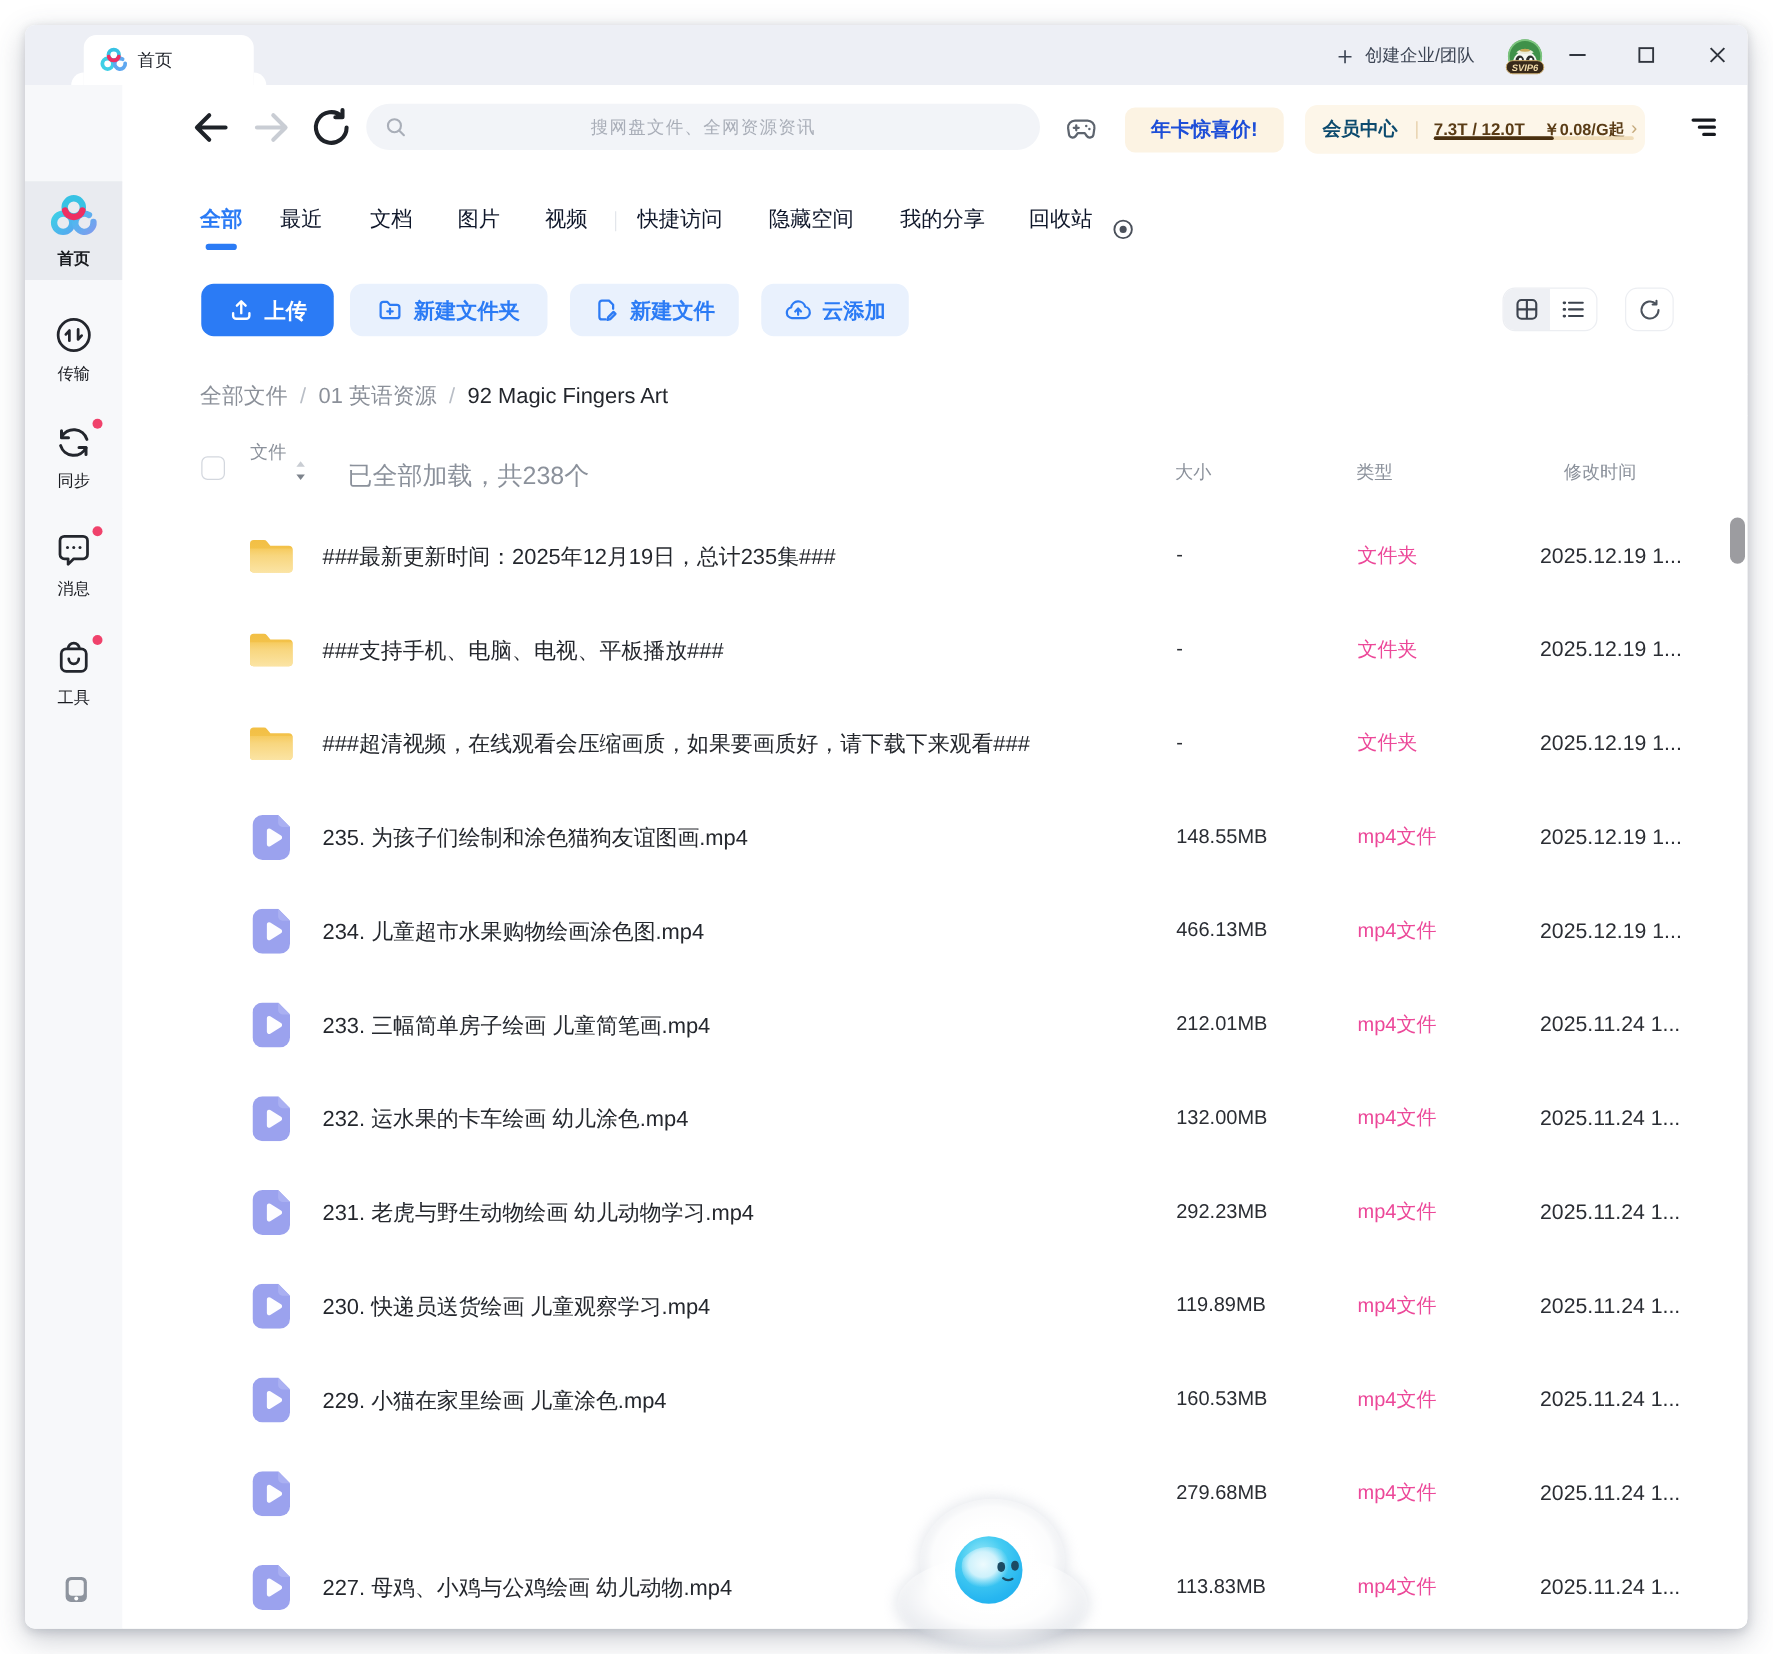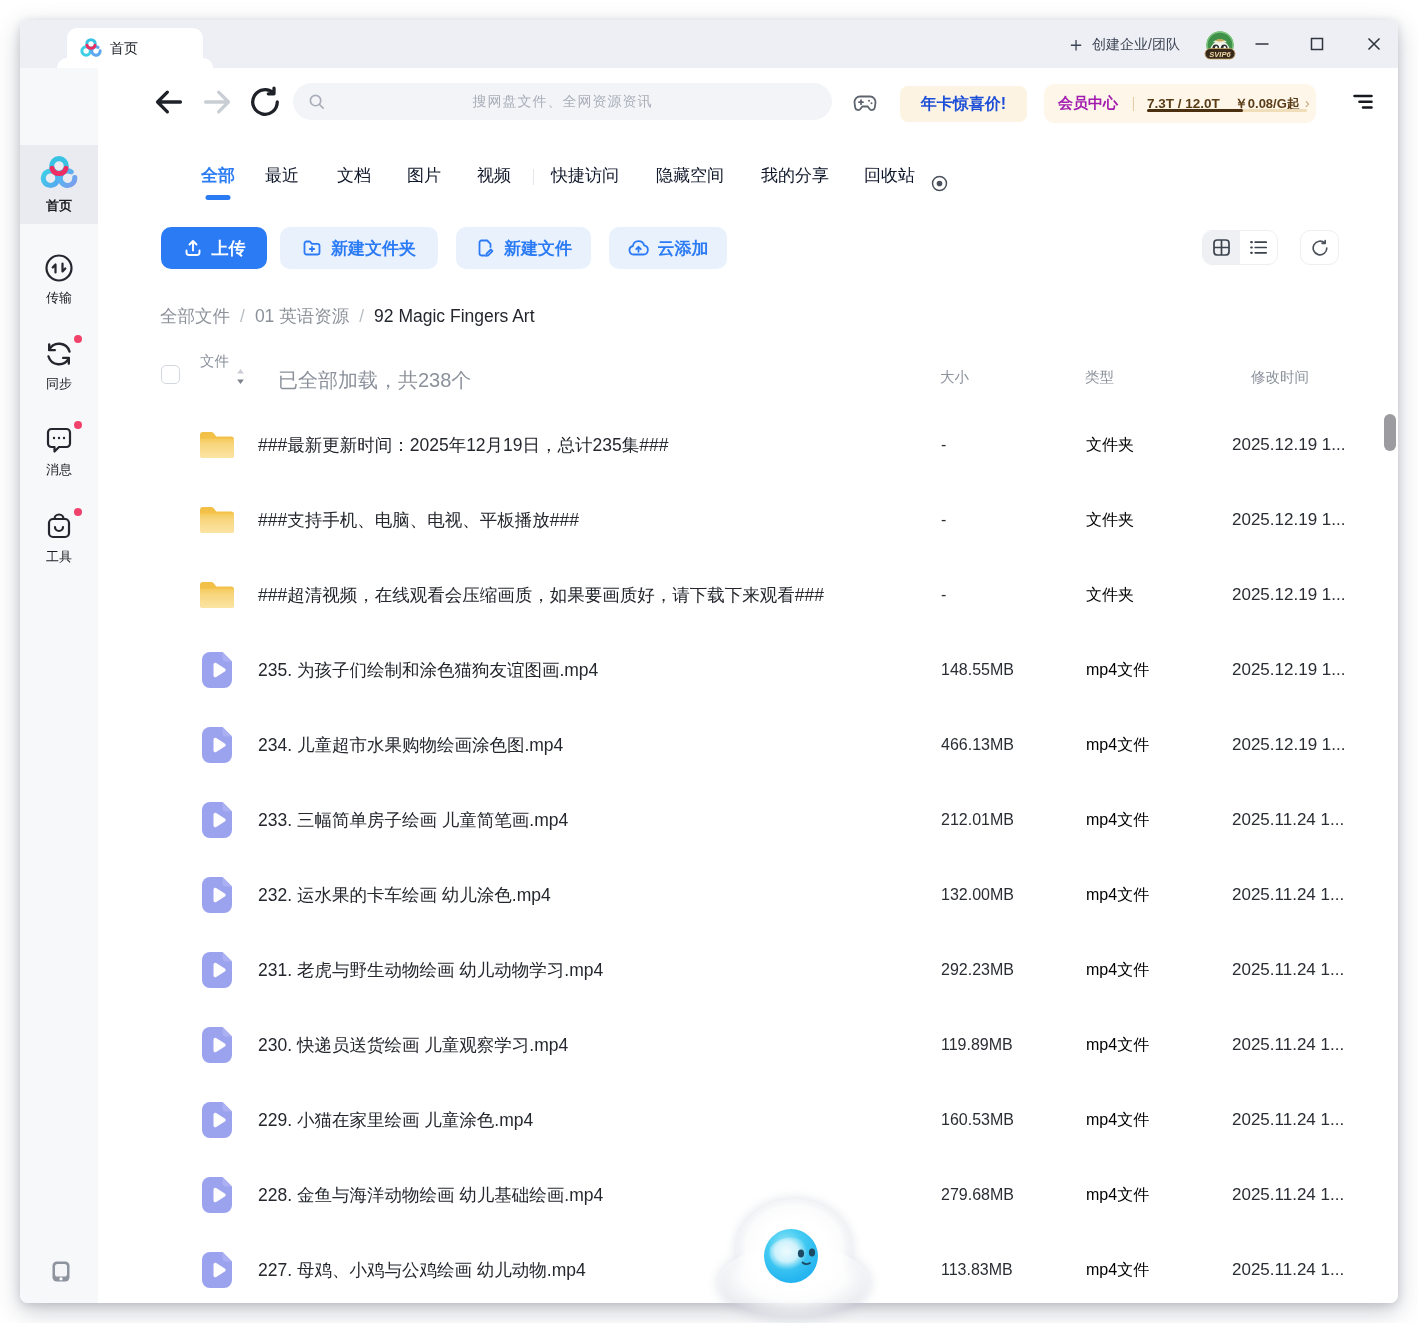--- a/index.html
+++ b/index.html
@@ -30,30 +30,30 @@
 
 #toolbar { position:absolute; left:78px; top:48px; right:0; height:78px; background:#fff; }
 .navbtn { position:absolute; top:16px; width:36px; height:36px; display:flex; align-items:center; justify-content:center;}
 #search { position:absolute; left:195px; top:15px; width:539px; height:37px; background:#f2f4f8; border-radius:18.5px; display:flex; align-items:center; }
 #search .ph { color:#a9aeb8; font-size:14px; margin:0 auto; letter-spacing:1px;}
 #search svg { position:absolute; left:15px; }
 .gold1 { position:absolute; left:802px; top:18px; width:127px; height:36px; background:#fcf3e3; border-radius:8px;
   color:#1d4ed8; font-size:16px; font-weight:700; display:flex; align-items:center; justify-content:center; }
 .gold2 { position:absolute; left:946px; top:16px; width:272px; height:39px; background:#fdf6e9; border-radius:10px;
   display:flex; align-items:center; }
-.gold2 .vip { color:#a21caf; font-size:15px; font-weight:700; margin-left:14px; white-space:nowrap; }
+.gold2 .vip { color:#0c4a6e; font-size:15px; font-weight:700; margin-left:14px; white-space:nowrap; }
 .gold2 .div { width:1px; height:14px; background:#e3cba4; margin:0 13px 0 15px; }
 .quota { position:relative; color:#5a3c16; font-size:13.5px; font-weight:600; white-space:nowrap; }
 .quota .bar { position:absolute; left:0; top:13px; width:160px; height:2.5px; background:#f0ddba; border-radius:2px;}
 .quota .bar i { display:block; width:96px; height:2.5px; background:#4a3010; border-radius:2px;}
 .price { color:#5a3c16; font-size:13px; font-weight:600; margin-left:15px; white-space:nowrap;}
 .chev { color:#c4a87a; margin-left:5px; font-size:15px; margin-top:-2px;}
 #menuicon { position:absolute; left:1253px; top:22px; }
 
-#tabsrow { position:absolute; left:78px; top:126px; right:0; height:81px; background:#fff;margin-left:41px; }
+#tabsrow { position:absolute; left:78px; top:126px; right:0; height:81px; background:#fff; }
 .ftab { position:absolute; top:20px; font-size:17px; color:#0f172a; line-height:20px; }
 .ftab.active { color:#2b7bf5; font-weight:700; }
 .ftab.active::after { content:""; position:absolute; left:50%; transform:translateX(-50%); top:29px; width:25px; height:5px; border-radius:2.5px; background:#2b7bf5; }
 .vdiv { position:absolute; top:23px; width:1px; height:16px; background:#e3e6eb; }
 
 #btnrow { position:absolute; left:78px; top:207px; right:0; height:73px; background:#fff; }
 .abtn { position:absolute; top:0px; height:42px; border-radius:10px; display:flex; align-items:center; justify-content:center; font-size:17px; font-weight:700; }
 .abtn.primary { background:#2b7bf5; color:#fff; }
 .abtn.lite { background:#e9f1fd; color:#2b7bf5; }
 .abtn svg { margin-right:9px; }
@@ -73,21 +73,21 @@
 #thead .csize { position:absolute; left:842px; top:36px; }
 #thead .ctype { position:absolute; left:987px; top:36px; }
 #thead .cdate { position:absolute; left:1153px; top:36px; }
 
 #rows { position:absolute; left:78px; top:387px; right:0; bottom:0; background:#fff; overflow:hidden;}
 .row { position:absolute; left:0; width:100%; height:75px; }
 .row .icon { position:absolute; left:101px; top:50%; transform:translateY(-50%); }
 .row .icon.mp4i { left:104px; }
 .row .name { position:absolute; left:160px; top:50%; transform:translateY(-50%); font-size:17.5px; color:#24272d; }
 .row .size { position:absolute; left:843px; top:50%; transform:translateY(-50%); font-size:16px; color:#2a2d33; }
-.row .type { position:absolute; left:988px; top:50%; transform:translateY(-50%); font-size:16px; color:#000000; }
+.row .type { position:absolute; left:988px; top:50%; transform:translateY(-50%); font-size:16px; color:#ec4899; }
 .row .date { position:absolute; left:1134px; top:50%; transform:translateY(-50%); font-size:17px; color:#2a2d33; }
 
 #sbar { position:absolute; right:2px; top:394px; width:12px; height:37px; background:#9c9ca0; border-radius:6px; }
 
 #mascot { position:absolute; left:707px; top:1187px; width:175px; height:136px; pointer-events:none;}
 </style>
 </head>
 <body>
 <div id="win">
   <div id="titlebar">
@@ -414,21 +414,20 @@
         </svg>
       <span class="name">229. 小猫在家里绘画 儿童涂色.mp4</span>
       <span class="size">160.53MB</span>
         <span class="type">mp4文件</span>
         <span class="date">2025.11.24 1...</span>
     </div>
     <div class="row" style="top:750px">
       <svg class="icon mp4i" width="30" height="36" viewBox="0 0 30 36">
           <use href="#mp4"></use>
         </svg>
-      <span class="name">228. 金鱼与海洋动物绘画 幼儿基础绘画.mp4</span>
       <span class="size">279.68MB</span>
         <span class="type">mp4文件</span>
         <span class="date">2025.11.24 1...</span>
     </div>
     <div class="row" style="top:825px">
       <svg class="icon mp4i" width="30" height="36" viewBox="0 0 30 36">
           <use href="#mp4"></use>
         </svg>
       <span class="name">227. 母鸡、小鸡与公鸡绘画 幼儿动物.mp4</span>
       <span class="size">113.83MB</span>

